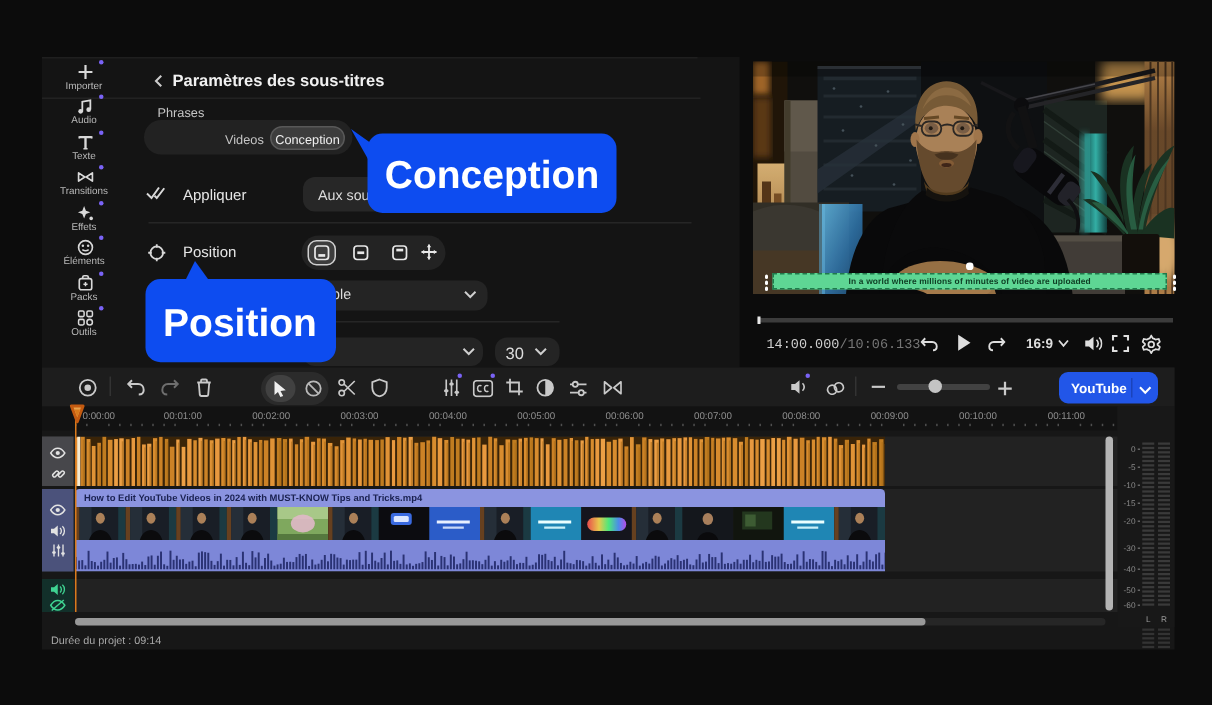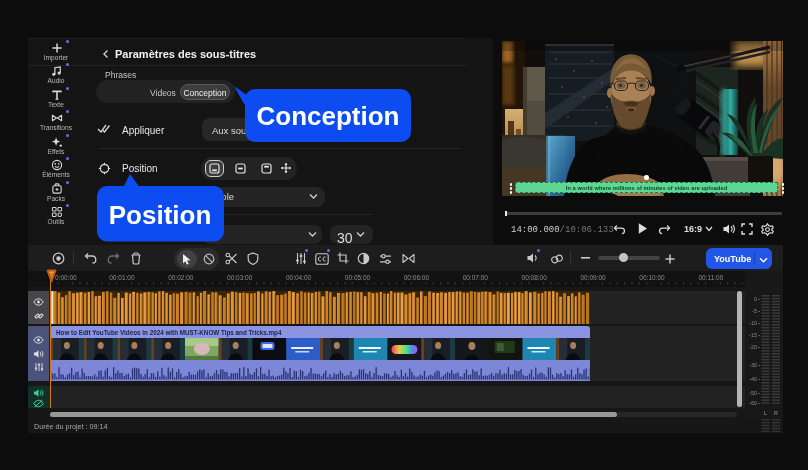--- a/index.html
+++ b/index.html
@@ -121,21 +121,21 @@
 <div class="ab" style="left:205px;top:191px;font-size:9.5px;color:#dddddd;font-weight:400;white-space:nowrap;">Simple</div>
 <svg class="ab" style="left:309px;top:193px;" width="9" height="7" viewBox="0 0 9 7">
     <path d="M1 1.5 L4.5 5 L8 1.5" stroke="#cfcfcf" stroke-width="1.3" fill="none"></path>
   </svg>
 <div class="ab" style="left:202px;top:214px;width:171px;height:1px;background:#262626;"></div>
 <div class="ab" style="left:202px;top:225px;width:120px;height:19px;background:#242424;border-radius:8px;"></div>
 <svg class="ab" style="left:308px;top:231px;" width="9" height="7" viewBox="0 0 9 7">
     <path d="M1 1.5 L4.5 5 L8 1.5" stroke="#cfcfcf" stroke-width="1.3" fill="none"></path>
   </svg>
 <div class="ab" style="left:330px;top:225px;width:43px;height:19px;background:#242424;border-radius:8px;"></div>
-<div class="ab" style="left:337px;top:230px;font-size:14px;color:#dddddd;font-weight:400;white-space:nowrap;">30</div>
+<div class="ab" style="left:337px;top:230px;font-size:11px;color:#dddddd;font-weight:400;white-space:nowrap;">30</div>
 <svg class="ab" style="left:356px;top:231px;" width="9" height="7" viewBox="0 0 9 7">
     <path d="M1 1.5 L4.5 5 L8 1.5" stroke="#cfcfcf" stroke-width="1.3" fill="none"></path>
   </svg>
 <svg class="ab" style="left:228px;top:82px;" width="190" height="66" viewBox="0 0 190 66">
 <path d="M6 4 L30 21 L19 27 Z" fill="#0d4cf0"></path>
 <rect x="17" y="7" width="166" height="53" rx="10" fill="#0d4cf0"></rect>
 <text x="100" y="43" font-family="Liberation Sans,sans-serif" font-size="26" font-weight="700" fill="#ffffff" text-anchor="middle">Conception</text>
 </svg>
 <svg class="ab" style="left:93px;top:170px;" width="136" height="72" viewBox="0 0 136 72">
 <path d="M37 4 L28 22 L50 22 Z" fill="#0d4cf0"></path>

